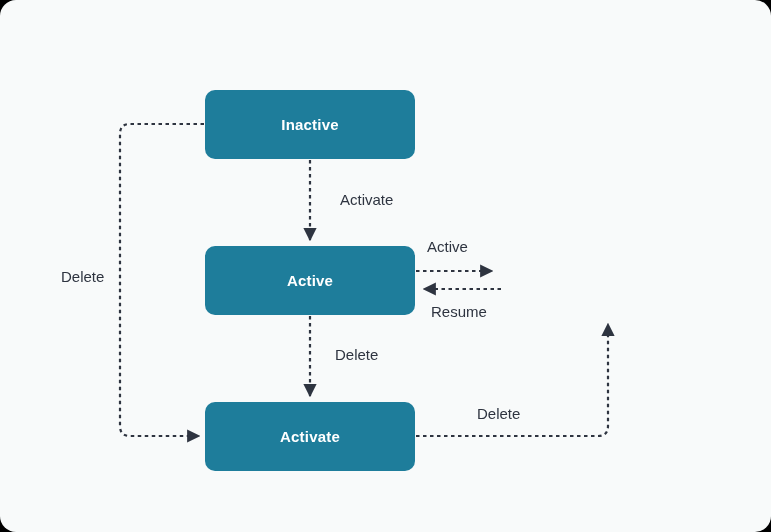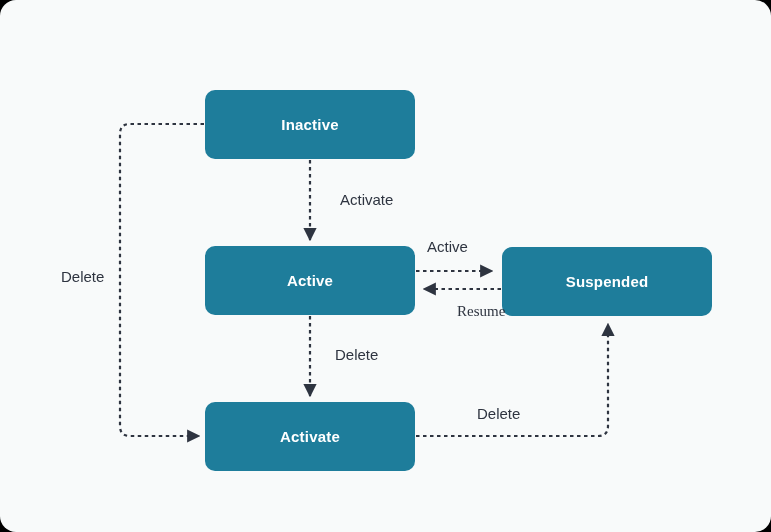--- a/index.html
+++ b/index.html
@@ -53,21 +53,21 @@
     white-space: nowrap;
   }
   
   .node-inactive  { left: 205px; top: 90px;  }
   .node-active    { left: 205px; top: 246px; }
   .node-suspended { left: 502px; top: 247px; }
   .node-deleted   { left: 205px; top: 402px; }
   
   .label-activate    { left: 340px; top: 191px; text-align: right; }
   .label-suspend     { left: 427px; top: 238px; }
-  .label-resume      { left: 457px; top: 303px; font-family: Liberation Serif, serif; }
+  .label-resume      { left: 431px; top: 303px; }
   .label-delete-mid  { left: 335px; top: 346px; }
   .label-delete-left { left: 61px;  top: 268px; }
   .label-delete-br   { left: 477px; top: 405px; }
 </style>
 </head>
 <body>
 
 <div class="canvas">
 
   <svg class="edges" viewBox="0 0 771 532">
@@ -89,23 +89,20 @@
 
     <path class="edge-path" d="M416 436 L598 436 Q608 436 608 426 L608 324" marker-end="url(#arrow)"></path>
   </svg>
 
   <div class="node node-inactive">
     <span>Inactive</span>
   </div>
   <div class="node node-active">
     <span>Active</span>
   </div>
-  <div class="node node-suspended">
-    <span>Suspended</span>
-  </div>
   <div class="node node-deleted">
     <span>Activate</span>
   </div>
 
   <div class="edge-label label-activate">Activate</div>
   <div class="edge-label label-suspend">Active</div>
   <div class="edge-label label-resume">Resume</div>
   <div class="edge-label label-delete-mid">Delete</div>
   <div class="edge-label label-delete-left">Delete</div>
   <div class="edge-label label-delete-br">Delete</div>

